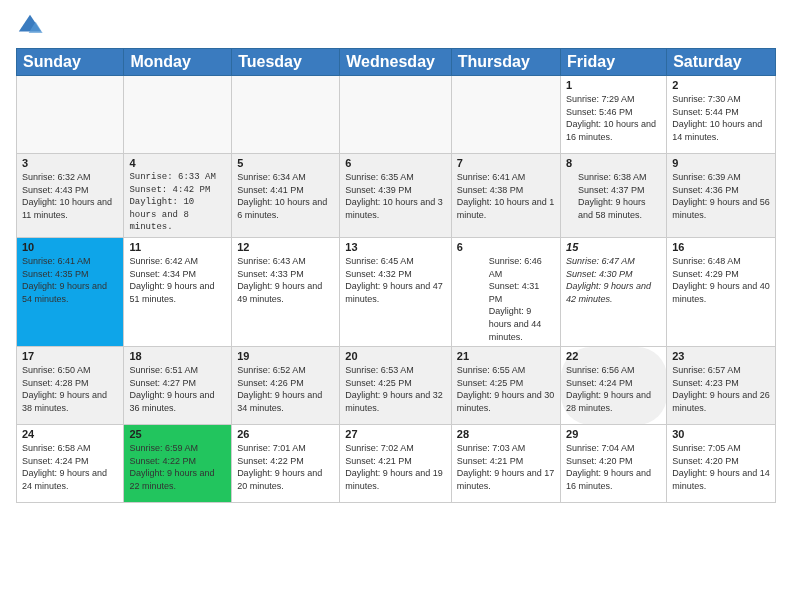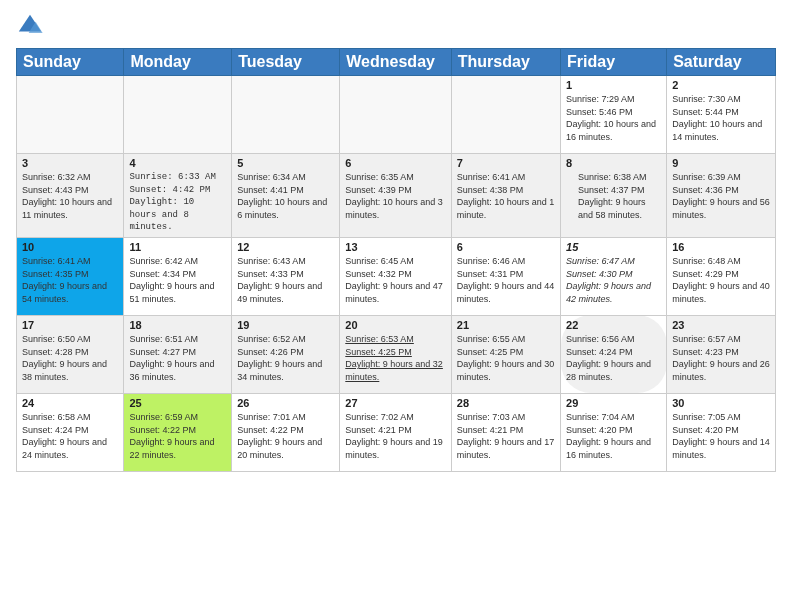--- a/index.html
+++ b/index.html
@@ -223,21 +223,21 @@
 Daylight: 9 hours and 49 minutes.</div>
           </td>
           <td style="background: rgb(255, 255, 255);">
             <span class="day-num">13</span>
             <div class="day-info" style="white-space: pre-line;">Sunrise: 6:45 AM
 Sunset: 4:32 PM
 Daylight: 9 hours and 47 minutes.</div>
           </td>
           <td style="background: rgb(255, 255, 255);">
             <span class="day-num">6</span>
-            <div class="day-info" style="white-space: pre-line;">Sunrise: 6:46 AM
+            <div class="day-info" style="white-space: pre-line; margin-left: 32px;">Sunrise: 6:46 AM
 Sunset: 4:31 PM
 Daylight: 9 hours and 44 minutes.</div>
           </td>
           <td style="background: rgb(255, 255, 255); font-style: italic;">
             <span class="day-num">15</span>
             <div class="day-info" style="white-space: pre-line;">Sunrise: 6:47 AM
 Sunset: 4:30 PM
 Daylight: 9 hours and 42 minutes.</div>
           </td>
           <td style="background: rgb(255, 255, 255);">
@@ -261,21 +261,21 @@
 Daylight: 9 hours and 36 minutes.</div>
           </td>
           <td class="shaded" style="background: rgb(240, 240, 240);">
             <span class="day-num">19</span>
             <div class="day-info" style="white-space: pre-line;">Sunrise: 6:52 AM
 Sunset: 4:26 PM
 Daylight: 9 hours and 34 minutes.</div>
           </td>
           <td class="shaded" style="background: rgb(240, 240, 240);">
             <span class="day-num">20</span>
-            <div class="day-info" style="white-space: pre-line; text-decoration: underline;">Sunrise: 6:53 AM
+            <div class="day-info" style="white-space: pre-line;">Sunrise: 6:53 AM
 Sunset: 4:25 PM
 Daylight: 9 hours and 32 minutes.</div>
           </td>
           <td class="shaded" style="background: rgb(240, 240, 240);">
             <span class="day-num">21</span>
             <div class="day-info" style="white-space: pre-line;">Sunrise: 6:55 AM
 Sunset: 4:25 PM
 Daylight: 9 hours and 30 minutes.</div>
           </td>
           <td class="shaded" style="background: rgb(240, 240, 240); border-radius: 30px;">
@@ -291,21 +291,21 @@
 Daylight: 9 hours and 26 minutes.</div>
           </td>
         </tr>
         <tr>
           <td style="background: rgb(255, 255, 255);">
             <span class="day-num">24</span>
             <div class="day-info" style="white-space: pre-line;">Sunrise: 6:58 AM
 Sunset: 4:24 PM
 Daylight: 9 hours and 24 minutes.</div>
           </td>
-          <td style="background: #bef264;">
+          <td style="background: #22c55e;">
             <span class="day-num">25</span>
             <div class="day-info" style="white-space: pre-line;">Sunrise: 6:59 AM
 Sunset: 4:22 PM
 Daylight: 9 hours and 22 minutes.</div>
           </td>
           <td style="background: rgb(255, 255, 255);">
             <span class="day-num">26</span>
             <div class="day-info" style="white-space: pre-line;">Sunrise: 7:01 AM
 Sunset: 4:22 PM
 Daylight: 9 hours and 20 minutes.</div>

